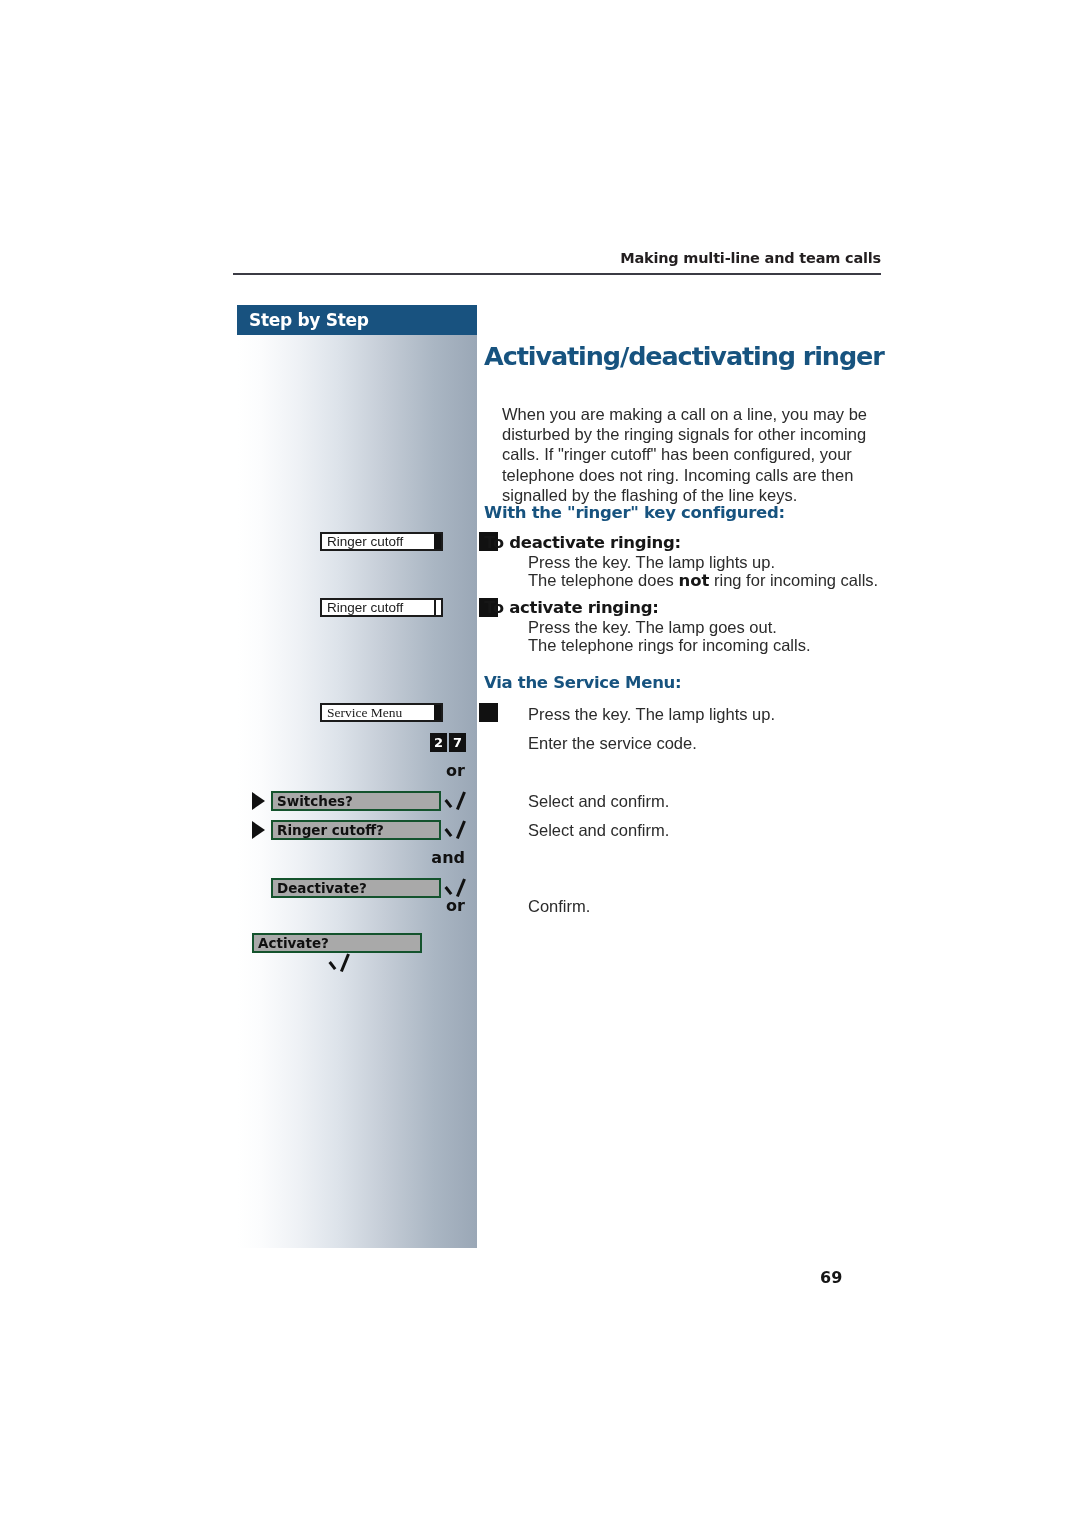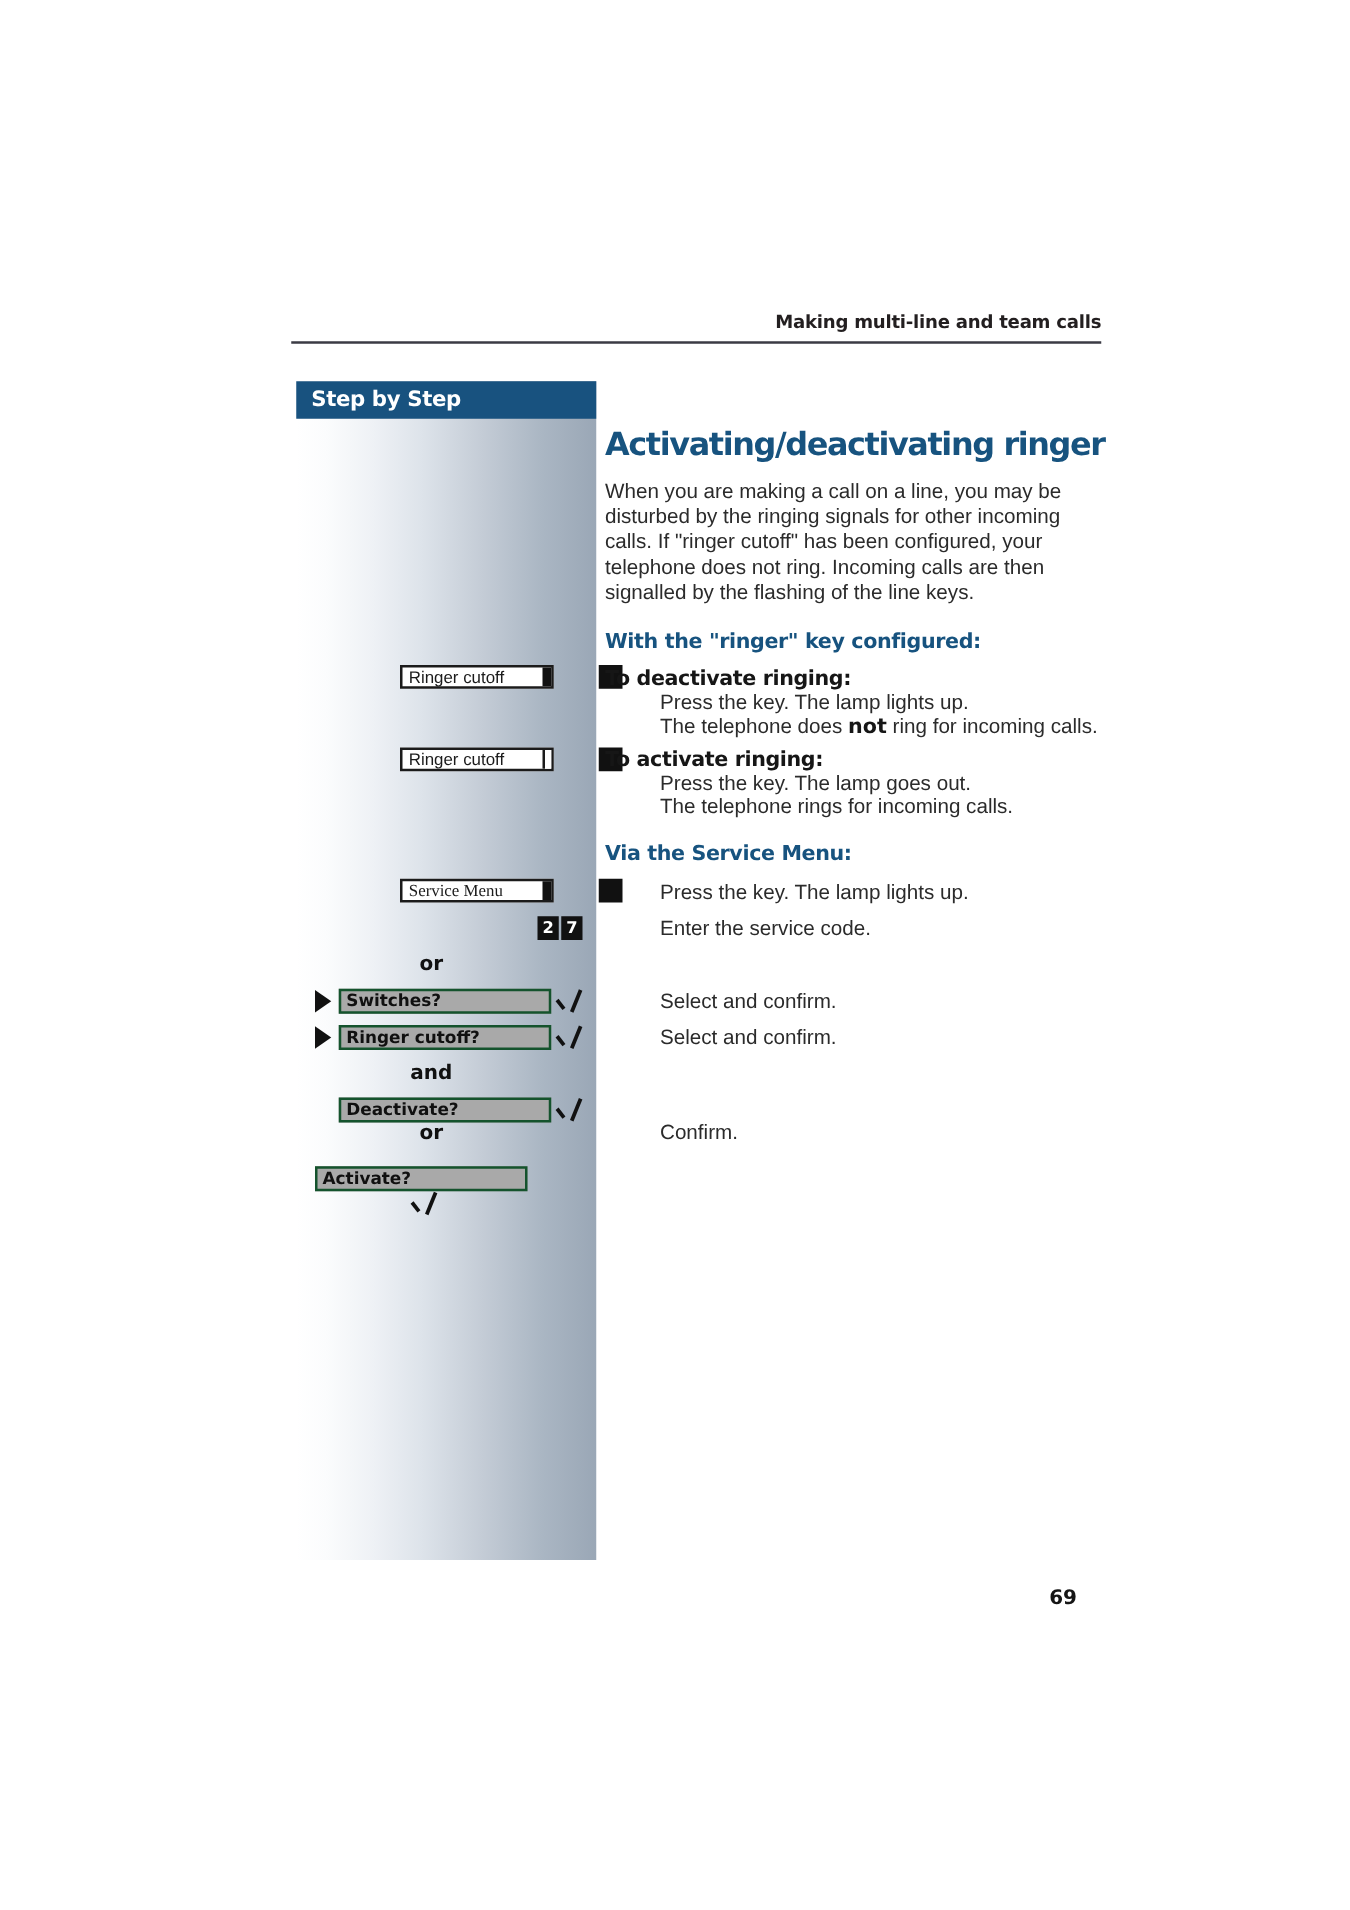--- a/index.html
+++ b/index.html
@@ -189,21 +189,21 @@
     display: flex;
     align-items: center;
     justify-content: center;
   }
 
   
   .connector {
     position: absolute;
     width: 240px;
     left: 225px;
-    text-align: center;
+    text-align: right;
     font-family: "DejaVu Sans", sans-serif;
     font-weight: bold;
     font-size: 16px;
     color: #111111;
   }
 
   
   .menu-row {
     position: absolute;
     display: flex;
@@ -255,21 +255,21 @@
     transform: rotate(22deg);
     transform-origin: bottom left;
   }
 
   
   #page-number {
     position: absolute;
     left: 820px;
     top: 1268px;
     width: 61px;
-    text-align: center;
+    text-align: left;
     font-family: "DejaVu Sans", sans-serif;
     font-weight: bold;
     font-size: 16px;
     color: #161616;
   }
 </style>
 </head>
 <body>
 
 <div id="running-header">Making multi-line and team calls</div>
@@ -331,21 +331,21 @@
 </div>
 
 <div class="menu-row" style="left:252px; top:915px;flex-direction:column;">
   <div class="menu-arrow hidden"></div>
   <div class="menu-box">Activate?</div>
   <div class="check-mark"></div>
 </div>
 
 <div id="page-title">Activating/deactivating ringer</div>
 
-<div class="body-block" style="top:383px;">When you are making a call on a line, you may be disturbed by the ringing signals for other incoming calls. If "ringer cutoff" has been configured, your telephone does not ring. Incoming calls are then signalled by the flashing of the line keys.</div>
+<div class="body-block" style="top:404px;margin-left:18px;">When you are making a call on a line, you may be disturbed by the ringing signals for other incoming calls. If "ringer cutoff" has been configured, your telephone does not ring. Incoming calls are then signalled by the flashing of the line keys.</div>
 
 <div class="blue-head" style="top:503px;">With the "ringer" key configured:</div>
 
 <div class="black-head" style="top:533px;">To deactivate ringing:</div>
 <div class="plain-line" style="top:553px;">Press the key. The lamp lights up.</div>
 <div class="plain-line" style="top:571px;"><span>The telephone does </span><b>not</b><span> ring for incoming calls.</span></div>
 
 <div class="black-head" style="top:598px;">To activate ringing:</div>
 <div class="plain-line" style="top:618px;">Press the key. The lamp goes out.</div>
 <div class="plain-line" style="top:636px;">The telephone rings for incoming calls.</div>

